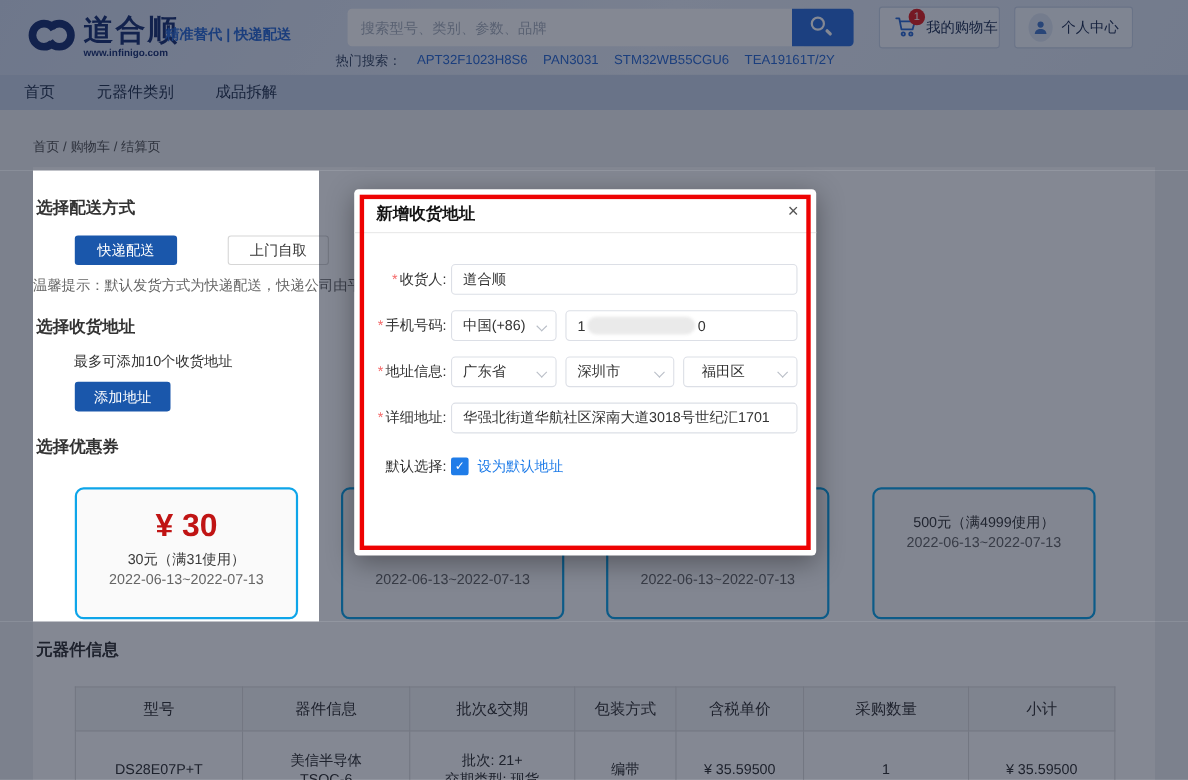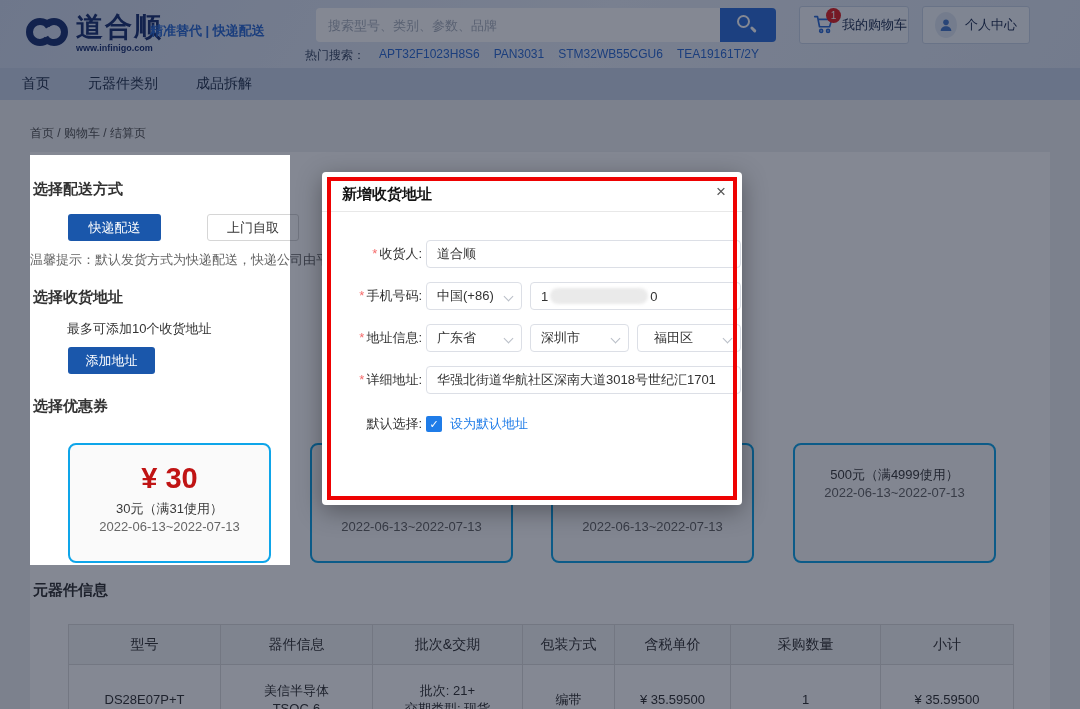--- a/index.html
+++ b/index.html
@@ -81,21 +81,21 @@
   .dim-right  { left:290px; top:155px; width:790px; height:410px; }
   .dim-bottom { left:0;    top:565px; width:1080px; height:144px; }
 
   
   .modal { position:absolute; left:322px; top:172px; width:420px; height:333px; background:#fff;
            border-radius:4px; box-shadow:0 6px 24px rgba(0,0,0,.35); z-index:100; }
   .annot-frame { position:absolute; inset:5px; border:4px solid #ee0202; pointer-events:none; z-index:5; }
   .modal-title { position:absolute; left:20px; top:13px; font-size:15px; font-weight:bold; color:#141414; }
   .modal-close { position:absolute; right:16px; top:10px; font-size:17px; color:#555; cursor:pointer; }
   .modal-divider { position:absolute; left:0; top:39px; width:420px; height:1px; background:#e8e8e8; }
-  .frow { position:absolute; left:16px; width:420px; height:44px; }
+  .frow { position:absolute; left:0; width:420px; height:44px; }
   .flabel { position:absolute; left:10px; top:0; width:74px; text-align:right; font-size:13px;
             color:#333; line-height:28px; white-space:nowrap; }
   .req { color:#f56c6c; margin-right:2px; }
   .inp { position:absolute; top:0; height:28px; border:1px solid #dcdfe6; border-radius:4px;
          font-size:13px; color:#333; padding:0 10px; background:#fff; outline:none;
          font-family:"Liberation Sans","DejaVu Sans",sans-serif; }
   .sel { position:absolute; top:0; height:28px; border:1px solid #dcdfe6; border-radius:4px;
          background:#fff; font-size:13px; color:#333; display:flex; align-items:center;
          padding:0 22px 0 10px; cursor:pointer; }
   .chev { position:absolute; right:9px; top:10px; width:7px; height:7px;

